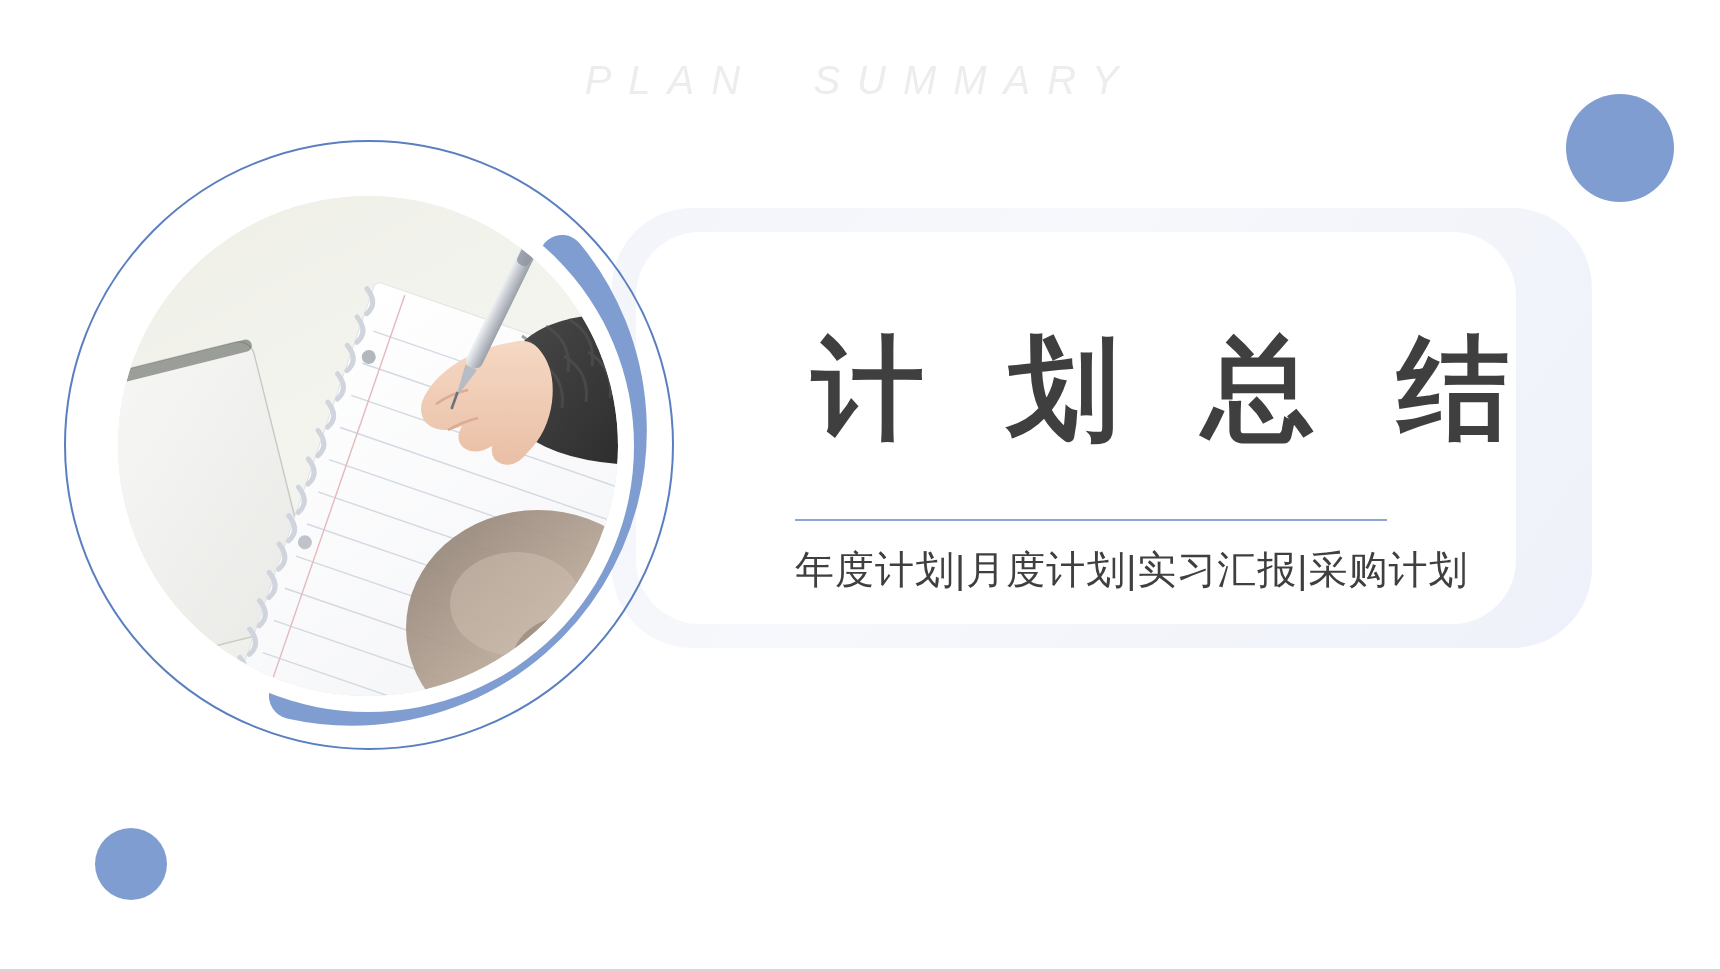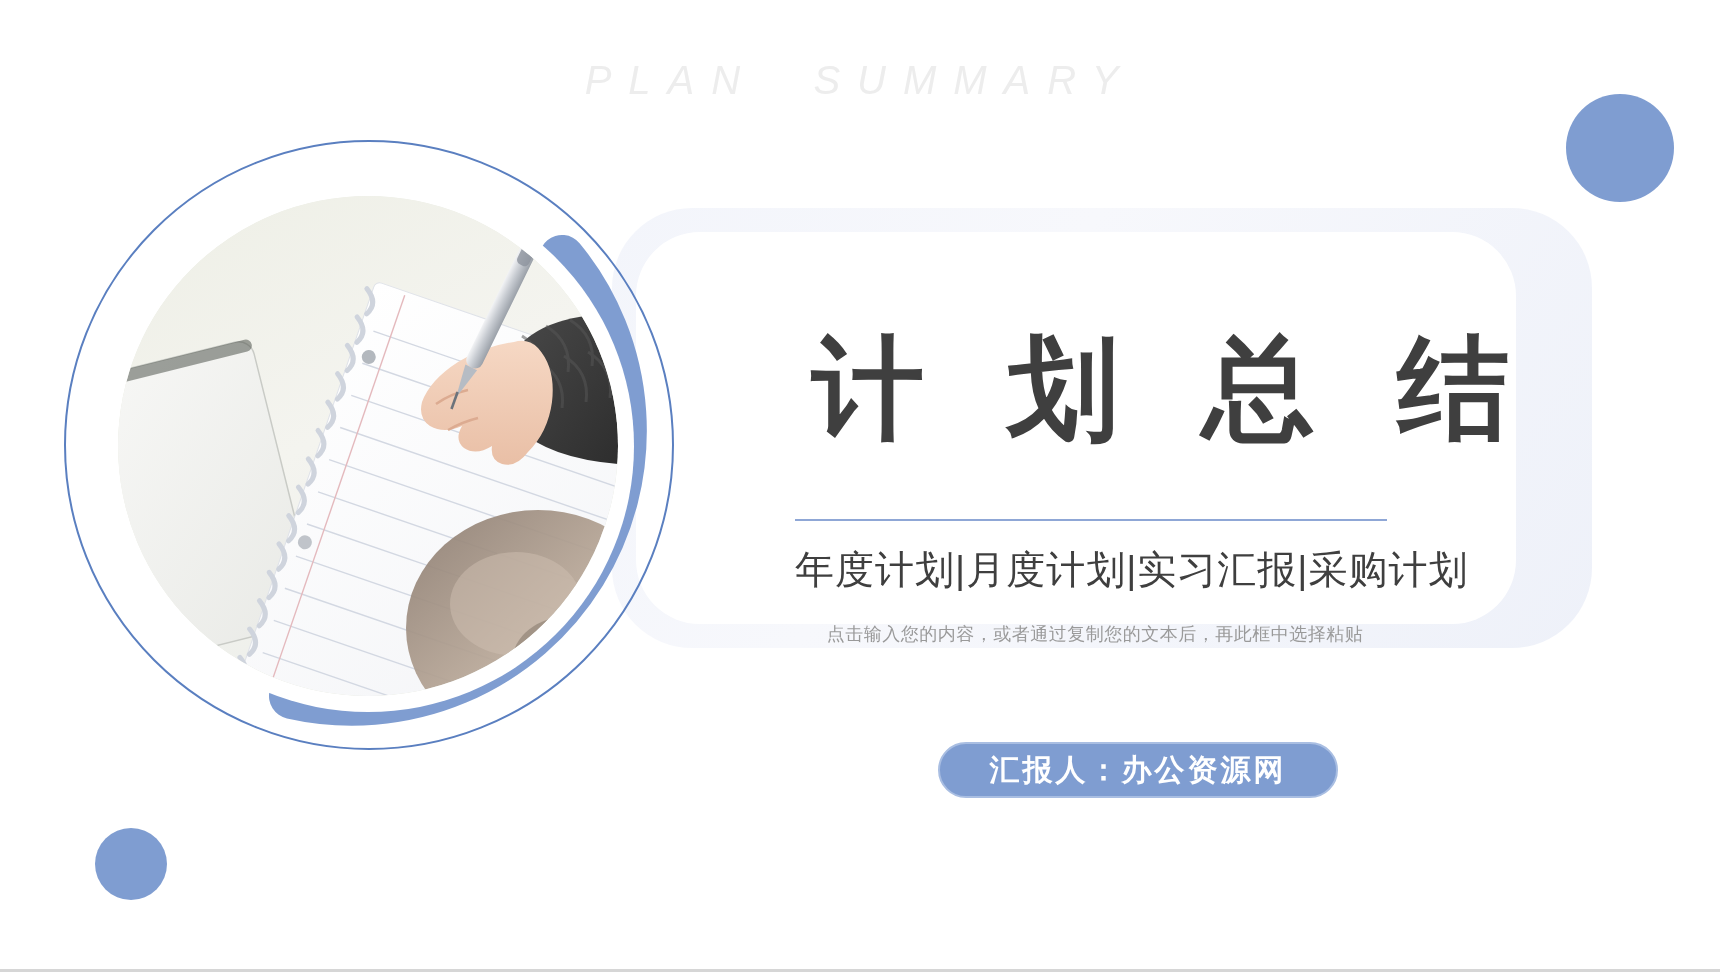--- a/index.html
+++ b/index.html
@@ -333,19 +333,15 @@
   </div>
 
   <div id="eyebrow">PLAN  SUMMARY</div>
 
   <div id="main-title">计 划 总 结</div>
 
   <div id="title-divider"></div>
 
   <div id="subtitle">年度计划|月度计划|实习汇报|采购计划</div>
 
-  <div id="hint-text">点击输入您的内容，或者通过复制您的文本后，再此框中选择粘贴</div>
-
-  <div id="presenter-badge">
-    <span id="presenter-label">汇报人：办公资源网</span>
-  </div>
+
 
 </div>
 
 </body></html>

